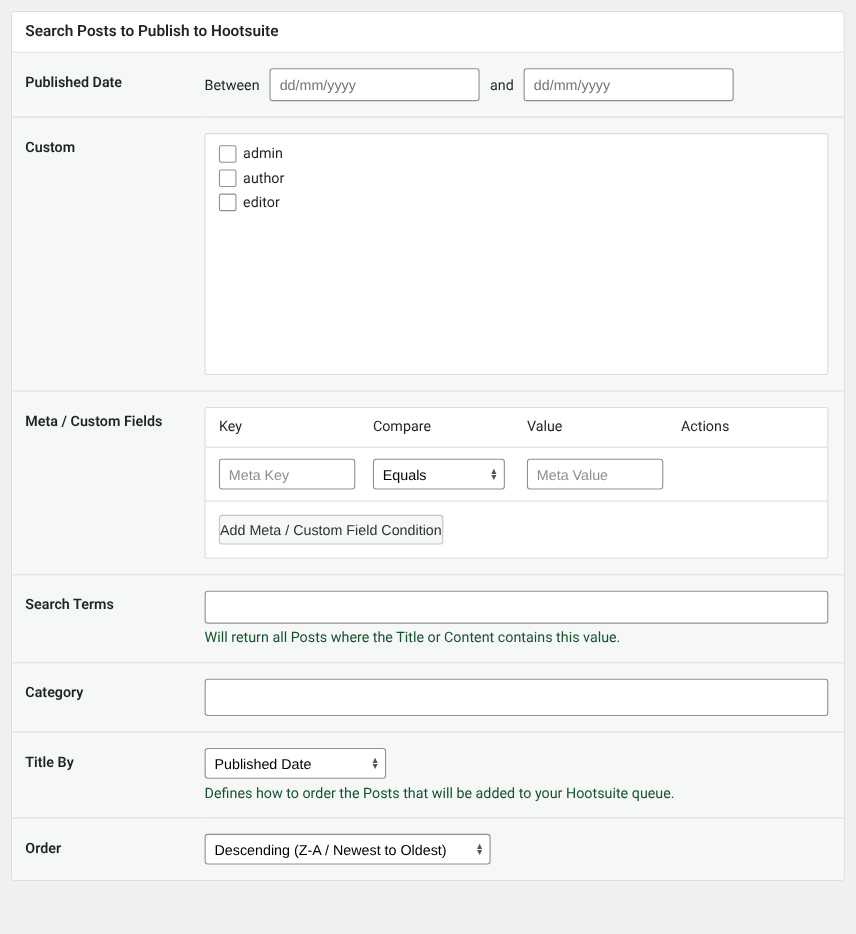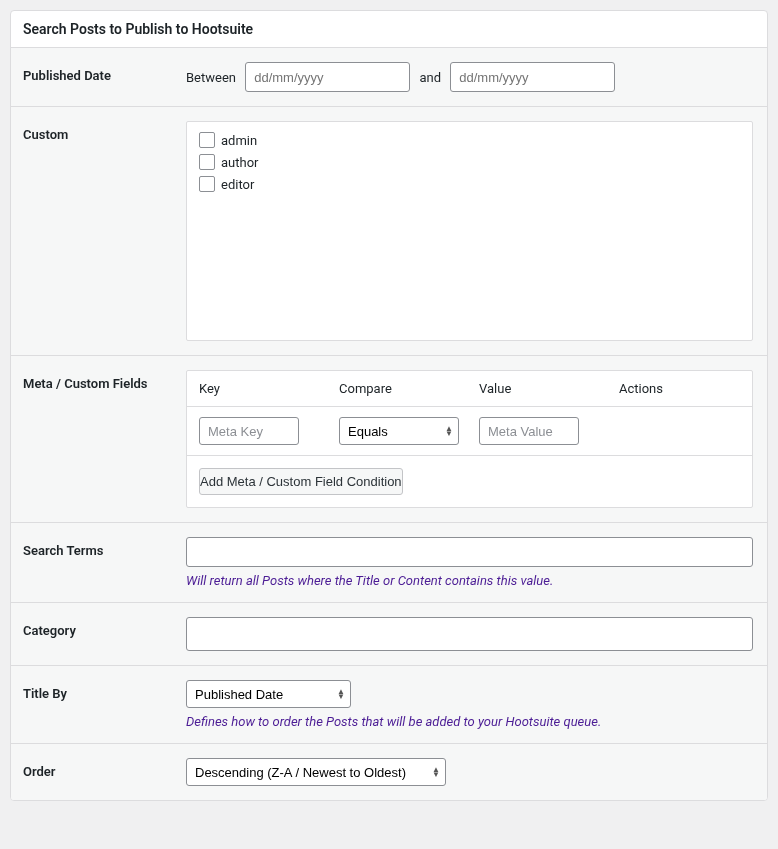--- a/index.html
+++ b/index.html
@@ -61,21 +61,21 @@
       margin-left: 0;
     }
     .inline-label.and {
       margin: 0 6px;
     }
     .date-input {
       border: 1px solid #8c8f94;
       border-radius: 3px;
       padding: 4px 8px;
       font-size: 13px;
-      width: 165px;
+      width: 191px;
       height: 30px;
       background: #fff;
       color: #777;
     }
     .authors-box {
       background: #fff;
       border: 1px solid #dcdcde;
       border-radius: 2px;
       padding: 10px 12px;
       height: 220px;
@@ -126,21 +126,21 @@
     }
     .meta-col.key { width: 140px; }
     .meta-col.compare { width: 140px; }
     .meta-col.value { width: 140px; }
     .meta-col.actions { flex: 1; }
     .text-input {
       border: 1px solid #8c8f94;
       border-radius: 3px;
       padding: 3px 8px;
       font-size: 13px;
-      width: 100px;
+      width: 124px;
       height: 28px;
       background: #fff;
     }
     .text-input::placeholder {
       color: #8c8f94;
     }
     .select-wrap {
       position: relative;
       display: inline-block;
     }
@@ -179,22 +179,21 @@
     .full-input {
       width: 100%;
       border: 1px solid #8c8f94;
       border-radius: 3px;
       padding: 4px 8px;
       font-size: 13px;
       height: 30px;
       background: #fff;
     }
     .description {
-      font-style: italic;
-      color: #4c1d95;
+      color: #14532d;
       font-size: 13px;
       margin-top: 6px;
       display: block;
     }
     .token-input {
       width: 100%;
       min-height: 34px;
       border: 1px solid #8c8f94;
       border-radius: 3px;
       background: #fff;

